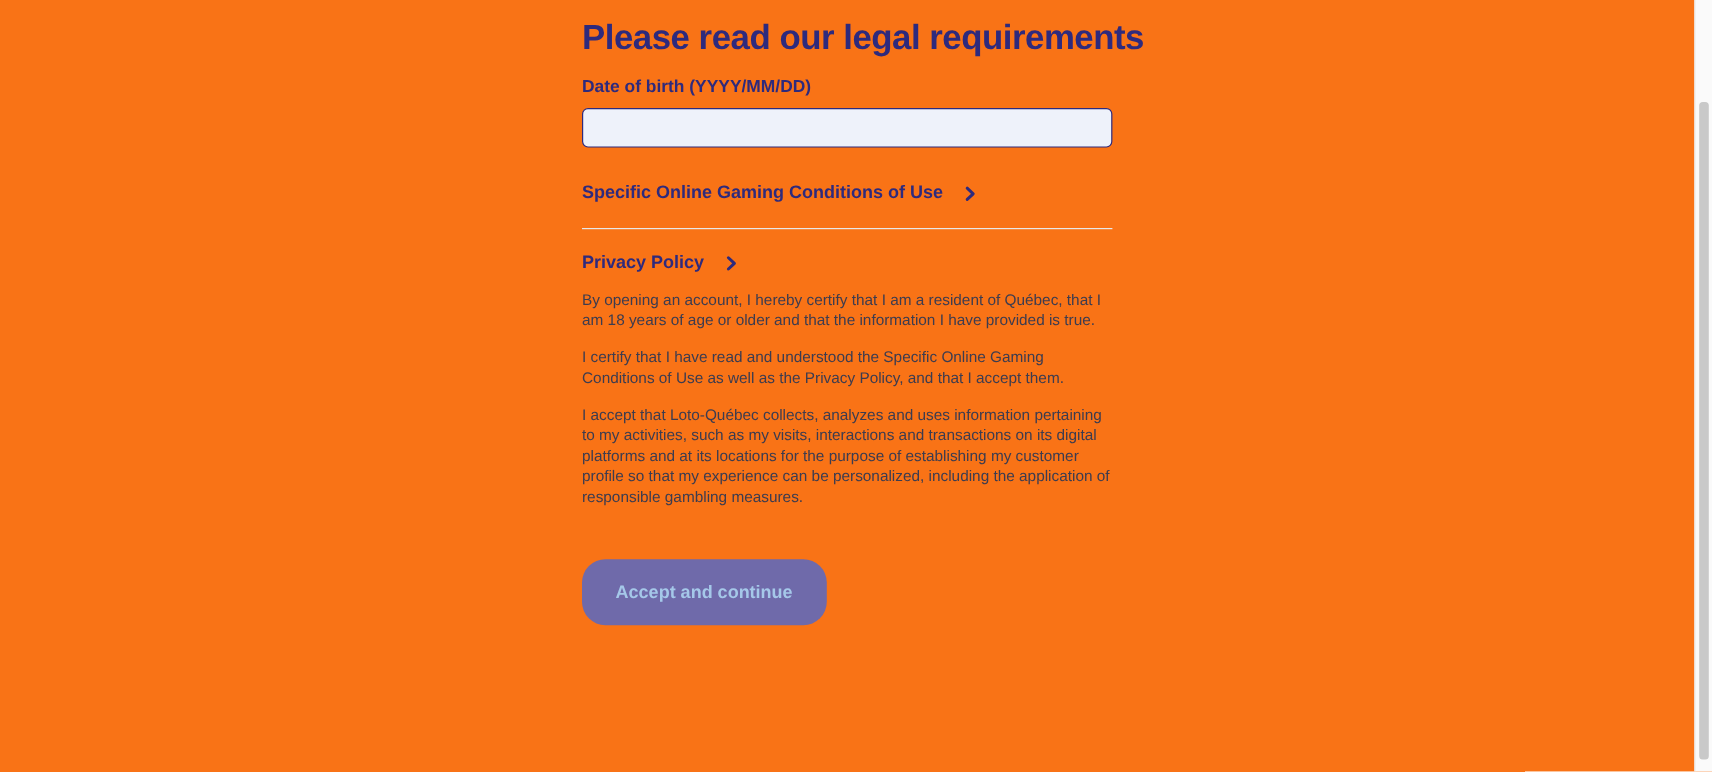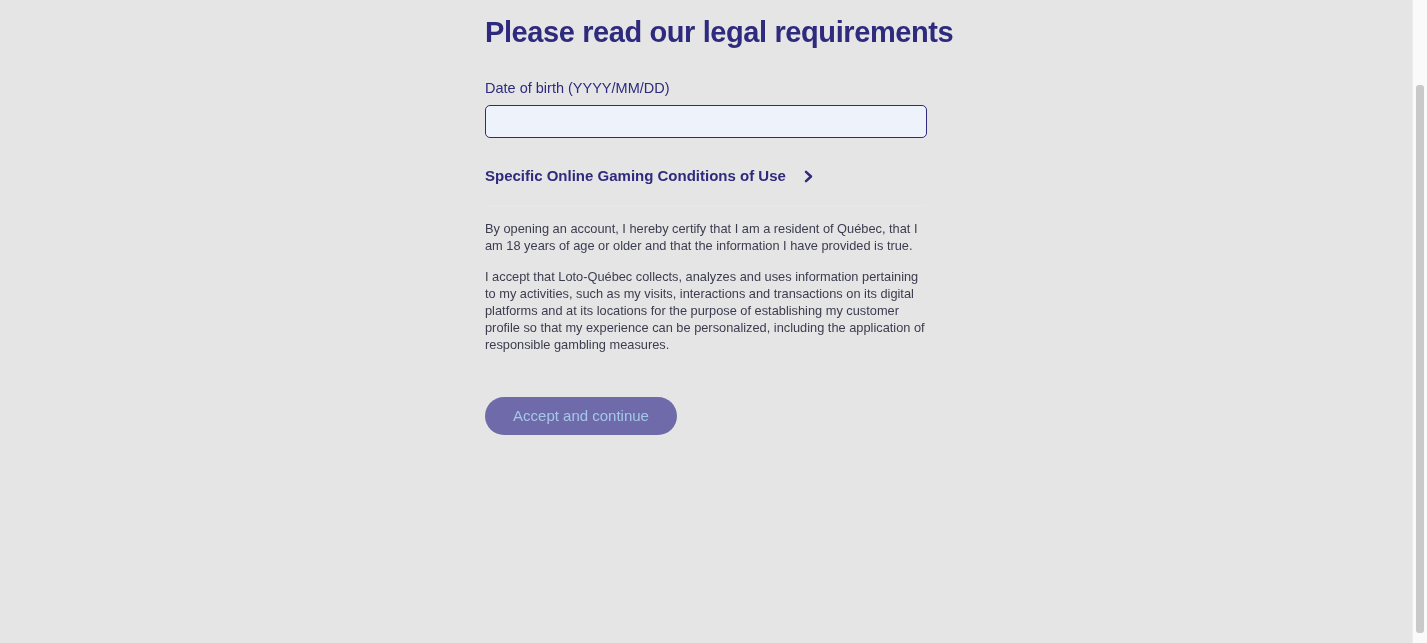--- a/index.html
+++ b/index.html
@@ -7,21 +7,21 @@
     width: 1427px;
     height: 643px;
     background: #ffffff;
     overflow: hidden;
     font-family: "Liberation Sans", "DejaVu Sans", sans-serif;
   }
   .viewport {
     position: relative;
     width: 1427px;
     height: 643px;
-    background: #e5e5e5;
+    background: #f97316;
   }
   .content-area {
     position: absolute;
     top: 0; left: 0;
     width: 1412px;
     height: 643px;
   }
   .column {
     width: 442px;
     margin: 0 auto;
@@ -44,24 +44,24 @@
   .req-list {
     margin-top: 9px;
     padding-left: 27px;
     color: #3c3c50;
     font-size: 14.5px;
     line-height: 17px;
   }
   .req-list li::marker { font-size: 11px; }
   .dob-label {
     display: block;
-    margin-top: 31px;
+    margin-top: 16px;
     color: #2e2a7d;
     font-size: 14.5px;
-    font-weight: 400;
+    font-weight: 700;
   }
   .dob-input {
     display: block;
     margin-top: 9px;
     width: 442px;
     height: 33px;
     background: #eef2fa;
     border: 1.5px solid #2e2a7d;
     border-radius: 5px;
     padding: 0 12px;
@@ -92,28 +92,28 @@
     margin-top: 14px;
     color: #3c3c50;
     font-size: 12.8px;
     line-height: 17px;
   }
   .legal-para.first { margin-top: 14px; }
   .accept-button {
     display: block;
     margin-top: 44px;
     min-width: 192px;
-    height: 38px;
+    height: 55px;
     padding: 0 28px;
     background: #6f6aaa;
     color: #a5c8e9;
     border: none;
     border-radius: 19.5px;
     font-size: 15px;
-    font-weight: 400;
+    font-weight: 700;
     font-family: "Liberation Sans", "DejaVu Sans", sans-serif;
     cursor: pointer;
   }
   .scrollbar-track {
     position: absolute;
     top: 0; right: 0;
     width: 15px;
     height: 643px;
     background: #fafafa;
     border-left: 1px solid #ececec;
@@ -145,23 +145,30 @@
 
       <div class="link-row gaming">
         <span>Specific Online Gaming Conditions of Use</span>
         <svg class="chevron" viewBox="0 0 24 24" fill="none">
           <path d="M8 4.5 L16 12 L8 19.5" stroke="#2e2a7d" stroke-width="4" stroke-linecap="round" stroke-linejoin="round"></path>
         </svg>
       </div>
 
       <hr class="divider">
 
+      <div class="link-row privacy">
+        <span>Privacy Policy</span>
+        <svg class="chevron" viewBox="0 0 24 24" fill="none">
+          <path d="M8 4.5 L16 12 L8 19.5" stroke="#2e2a7d" stroke-width="4" stroke-linecap="round" stroke-linejoin="round"></path>
+        </svg>
+      </div>
 
       <p class="legal-para first">By opening an account, I hereby certify that I am a resident of Québec, that I am 18 years of age or older and that the information I have provided is true.</p>
 
+      <p class="legal-para">I certify that I have read and understood the Specific Online Gaming Conditions of Use as well as the Privacy Policy, and that I accept them.</p>
 
       <p class="legal-para">I accept that Loto-Québec collects, analyzes and uses information pertaining to my activities, such as my visits, interactions and transactions on its digital platforms and at its locations for the purpose of establishing my customer profile so that my experience can be personalized, including the application of responsible gambling measures.</p>
 
       <button class="accept-button">Accept and continue</button>
 
     </div>
   </div>
 
   <div class="scrollbar-track">
     <div class="scrollbar-thumb"></div>

